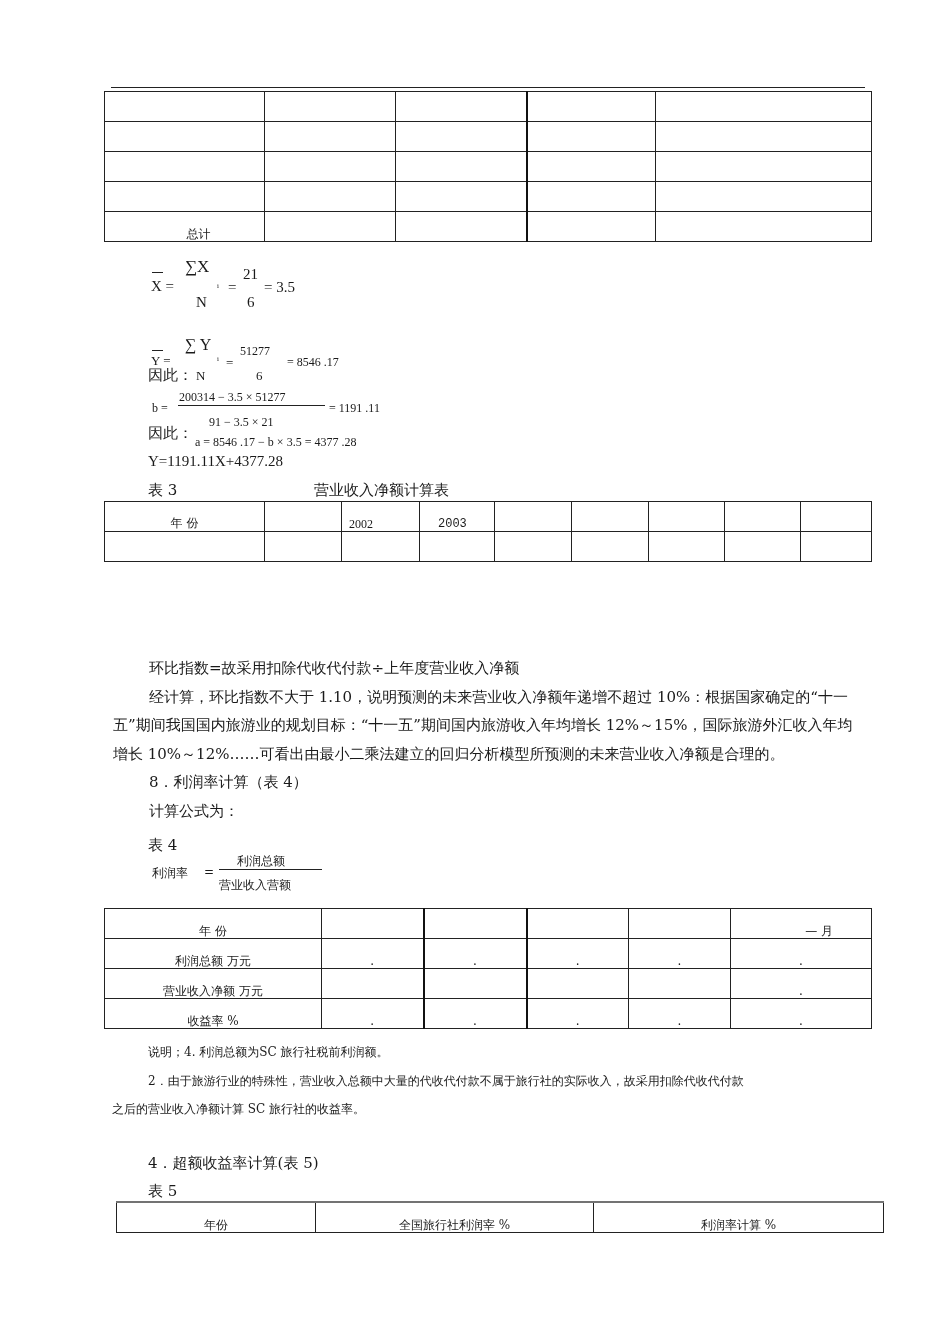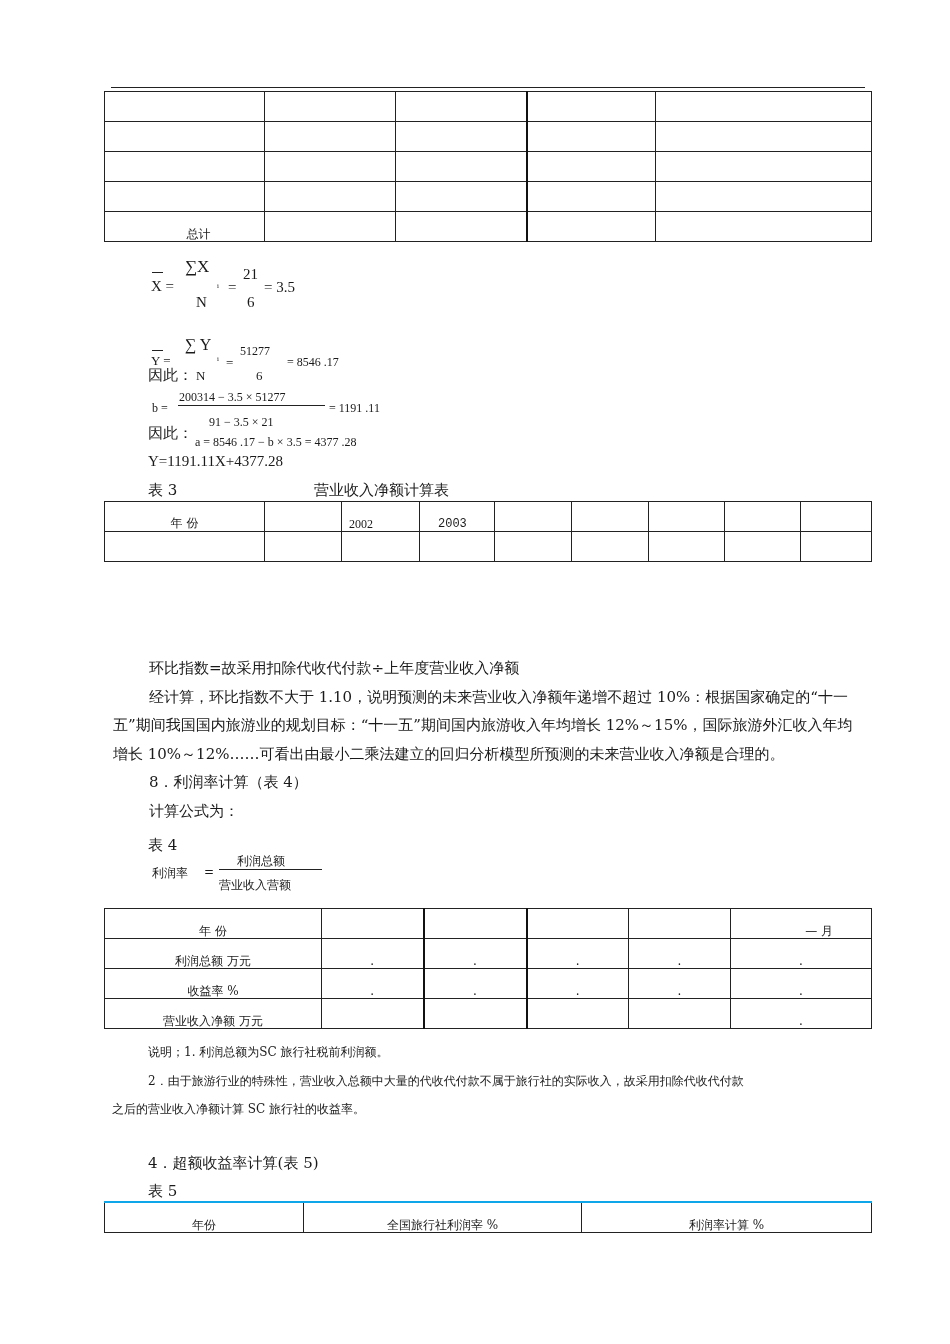--- a/index.html
+++ b/index.html
@@ -185,46 +185,46 @@
   </tr>
   <tr style="height:30px">
     <td>利润总额  万元</td>
     <td style="border-right:2px solid #111">.</td>
     <td style="border-right:2px solid #111">.</td>
     <td>.</td>
     <td>.</td>
     <td>.</td>
   </tr>
   <tr style="height:30px">
+    <td>营业收入净额  万元</td>
+    <td style="border-right:2px solid #111"></td>
+    <td style="border-right:2px solid #111"></td>
+    <td></td>
+    <td></td>
+    <td>.</td>
+  </tr>
+  <tr style="height:30px">
     <td>收益率  %</td>
     <td style="border-right:2px solid #111">.</td>
     <td style="border-right:2px solid #111">.</td>
     <td>.</td>
     <td>.</td>
     <td>.</td>
   </tr>
-  <tr style="height:30px">
-    <td>营业收入净额  万元</td>
-    <td style="border-right:2px solid #111"></td>
-    <td style="border-right:2px solid #111"></td>
-    <td></td>
-    <td></td>
-    <td>.</td>
-  </tr>
-</tbody>
-  </table>
-
-<span class="note" style="left:148px; top:1044px;">说明；1.  利润总额为SC 旅行社税前利润额。</span>
+</tbody>
+  </table>
+
+<span class="note" style="left:148px; top:1044px;">说明；4.  利润总额为SC 旅行社税前利润额。</span>
 <span class="note" style="left:148px; top:1073px;">2．由于旅游行业的特殊性，营业收入总额中大量的代收代付款不属于旅行社的实际收入，故采用扣除代收代付款</span>
 <span class="note" style="left:112px; top:1101px;">之后的营业收入净额计算    SC 旅行社的收益率。</span>
 
 <span class="abs t" style="left:148px; top:1154px; font-size:15px;">4．超额收益率计算(表 5)</span>
 <span class="abs t" style="left:148px; top:1182px; font-size:15px;">表 5</span>
 
-<table class="grid" style="left:104px; top:1201px; width:767px; border-top:2px solid #0ea5e9;">
+<table class="grid" style="left:116px; top:1201px; width:767px; border-top:2px solid #737373;">
   <colgroup>
       <col style="width:199px">
       <col style="width:278px">
       <col style="width:290px">
     </colgroup>
   <tbody>
       <tr style="height:30px">
     <td>年份</td>
     <td>全国旅行社利润宰  %</td>
     <td>利润率计算  %</td>

